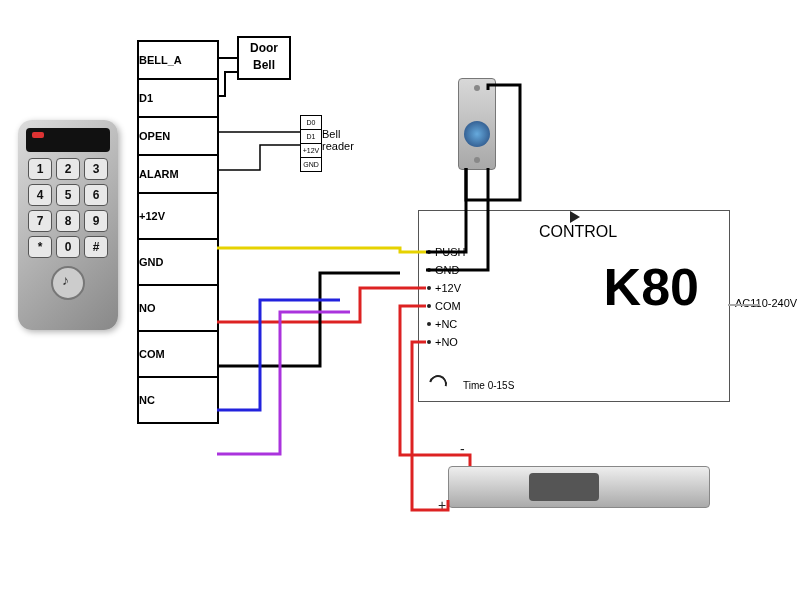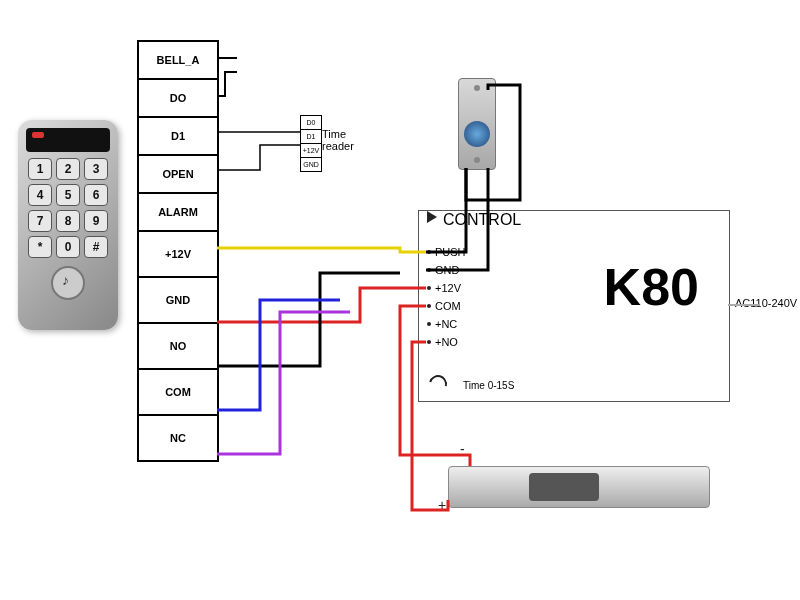--- a/index.html
+++ b/index.html
@@ -79,21 +79,20 @@
   
   .terminals {
     position: absolute;
     left: 137px;
     top: 40px;
     width: 78px;
     border: 2px solid #000;
   }
   .term {
     border-bottom: 2px solid #000;
-    text-align: center;
     font: 600 11px/1 Arial;
     height: 36px;
     line-height: 36px;
   }
   .term.tall {
     height: 44px;
     line-height: 44px;
   }
   .term:last-child { border-bottom: none; border-radius: 14px; }
 
@@ -193,23 +192,24 @@
   }
   .dot {
     width: 4px; height: 4px;
     background: #222;
     border-radius: 50%;
     margin-right: 4px;
     flex: none;
   }
   .k80-control {
     display: flex;
-    align-items: flex-start;
+    align-items: center;
     padding-left: 8px;
     height: 18px;
+    flex-direction: column;
   }
   .triangle {
     width: 0; height: 0;
     border-top: 6px solid transparent;
     border-bottom: 6px solid transparent;
     border-left: 10px solid #222;
     margin-right: 6px;
   }
   .k80-time {
     position: absolute;
@@ -288,39 +288,39 @@
       <div class="key">9</div>
       <div class="key">*</div>
       <div class="key">0</div>
       <div class="key">#</div>
     </div>
     <div class="doorbell-btn"></div>
   </div>
 
   <div class="terminals">
     <div class="term">BELL_A</div>
-    <div class="term">DO</div>
     <div class="term">D1</div>
     <div class="term">OPEN</div>
     <div class="term">ALARM</div>
     <div class="term tall">+12V</div>
     <div class="term tall">GND</div>
     <div class="term tall">NO</div>
     <div class="term tall">COM</div>
     <div class="term tall">NC</div>
   </div>
 
+  <div class="doorbell">Door Bell</div>
 
   <div class="cardreader">
     <div class="cr-pin">D0</div>
     <div class="cr-pin">D1</div>
     <div class="cr-pin">+12V</div>
     <div class="cr-pin">GND</div>
   </div>
-  <div class="cr-label">Time reader</div>
+  <div class="cr-label">Bell reader</div>
 
   <div class="exitbtn">
     <div class="exitbtn-screw s1"></div>
     <div class="exitbtn-circle"></div>
     <div class="exitbtn-screw s2"></div>
   </div>
 
   <div class="k80">
     <div class="k80-control">
       <span class="triangle"></span>

